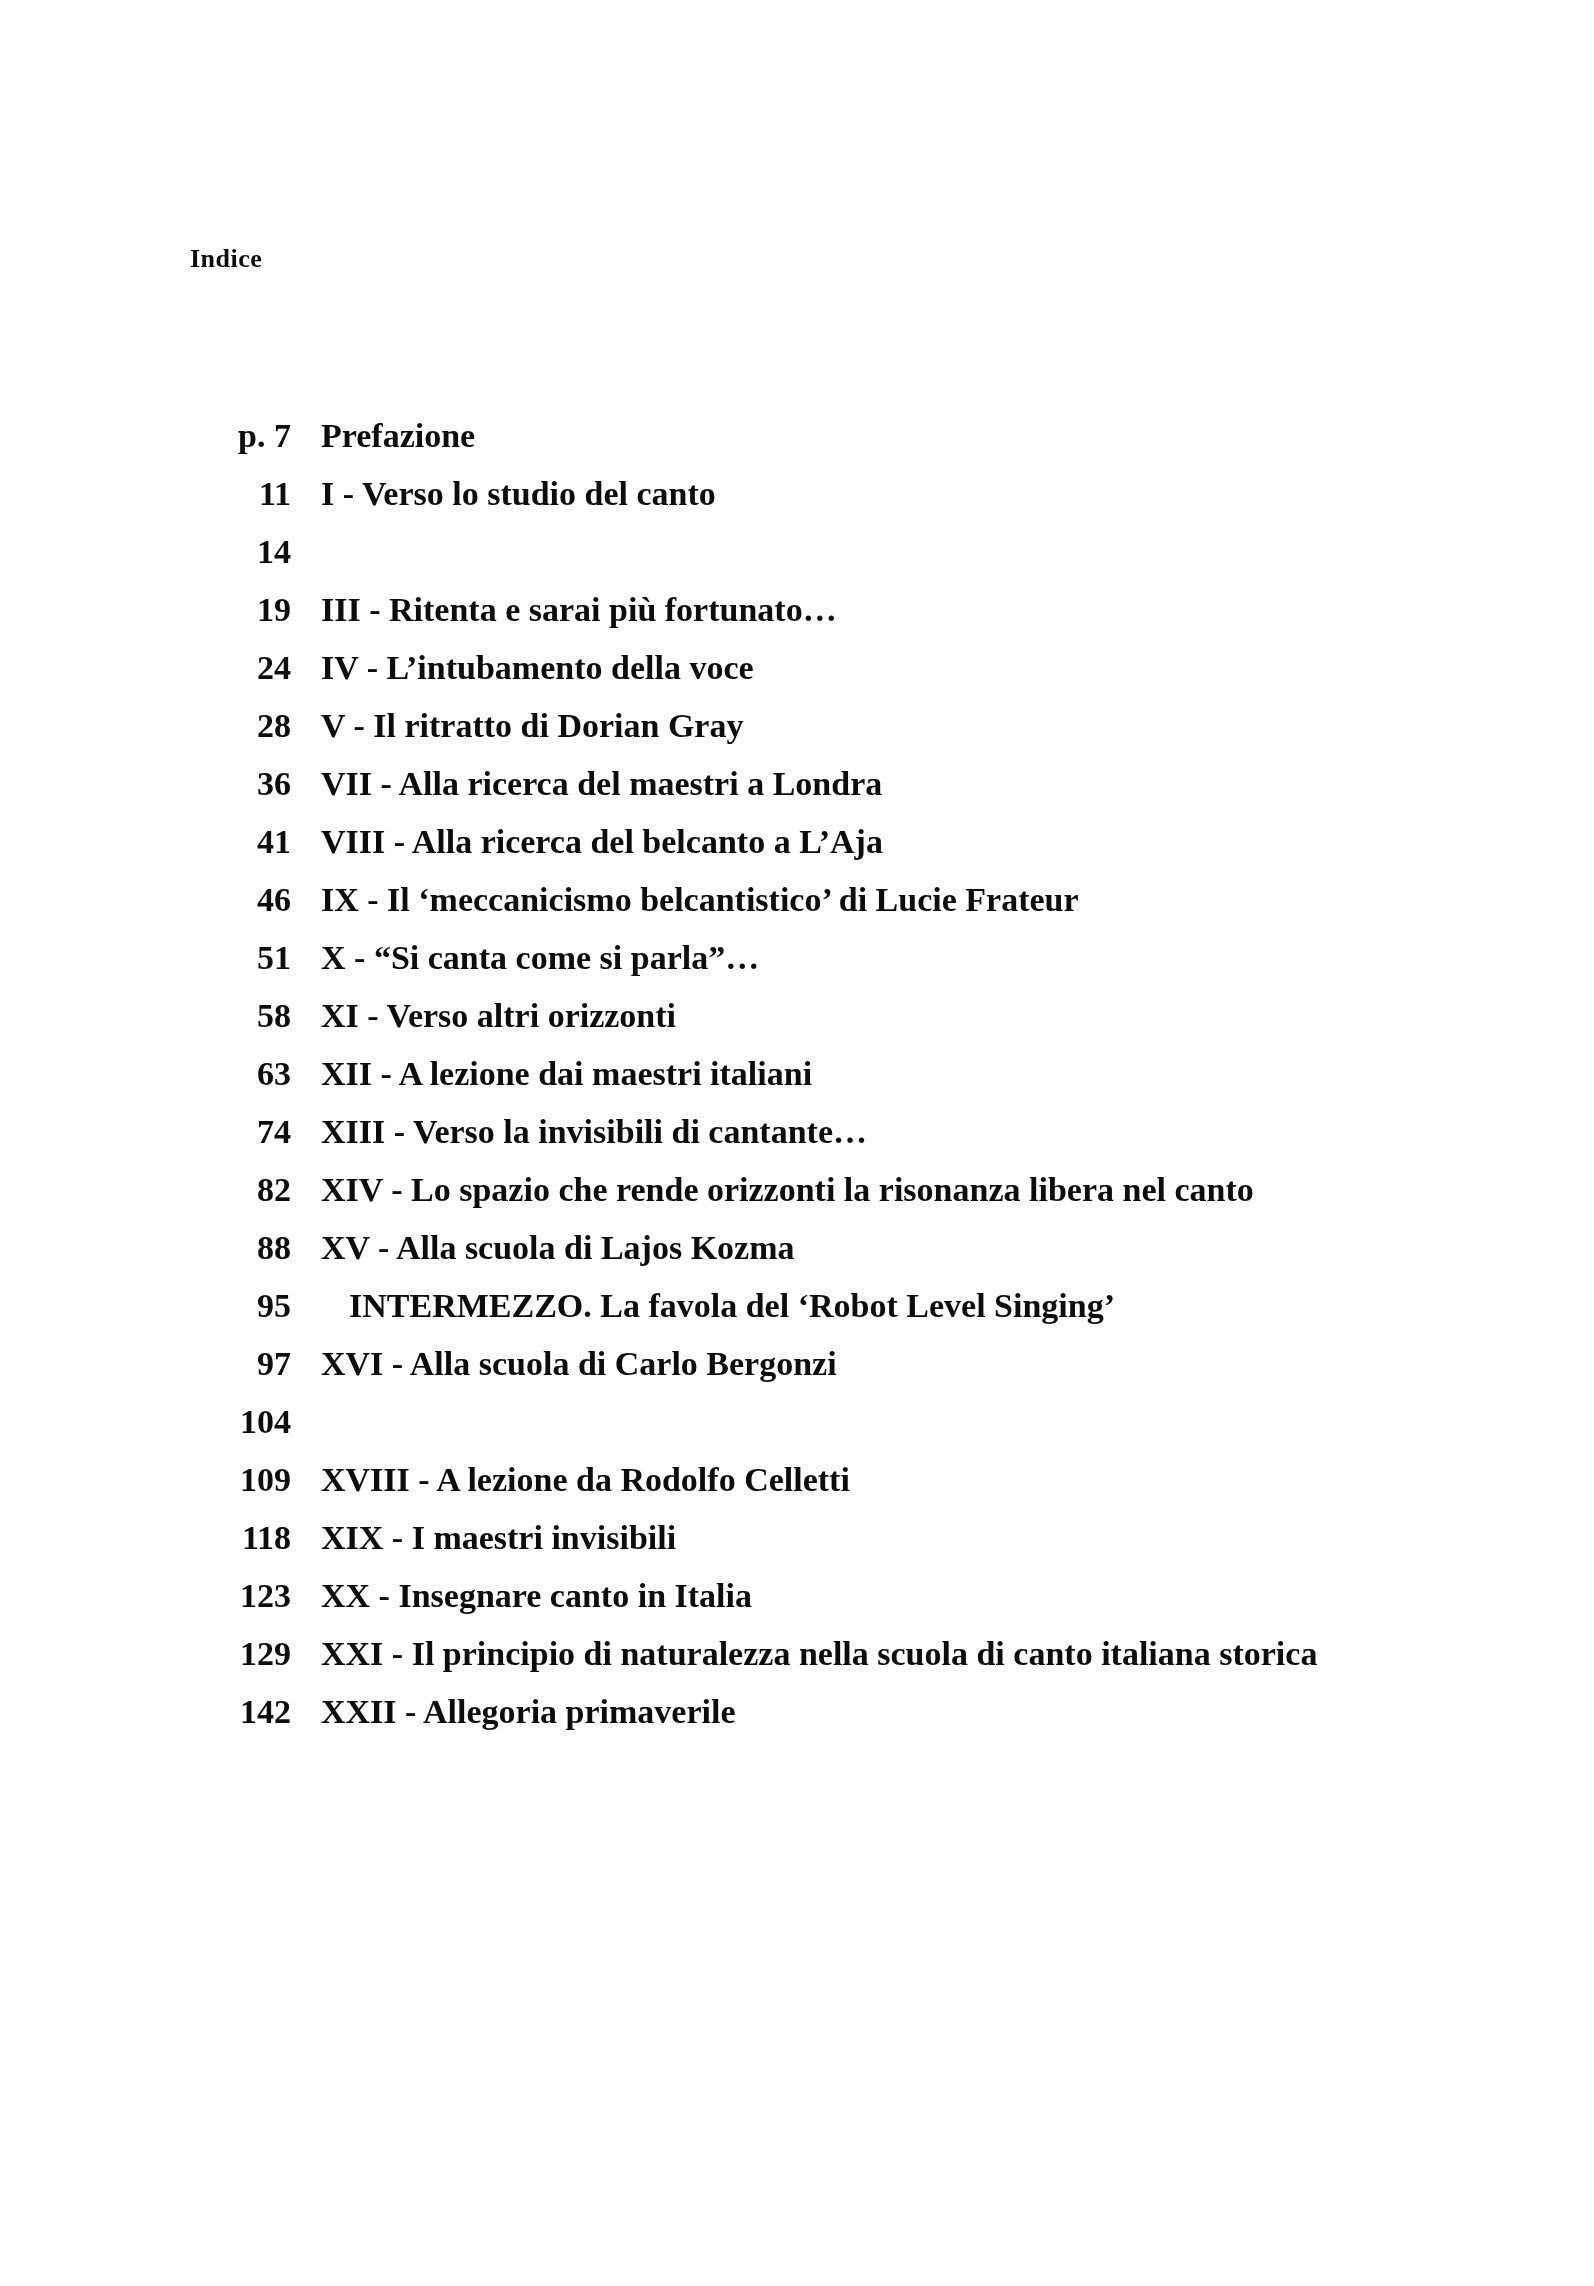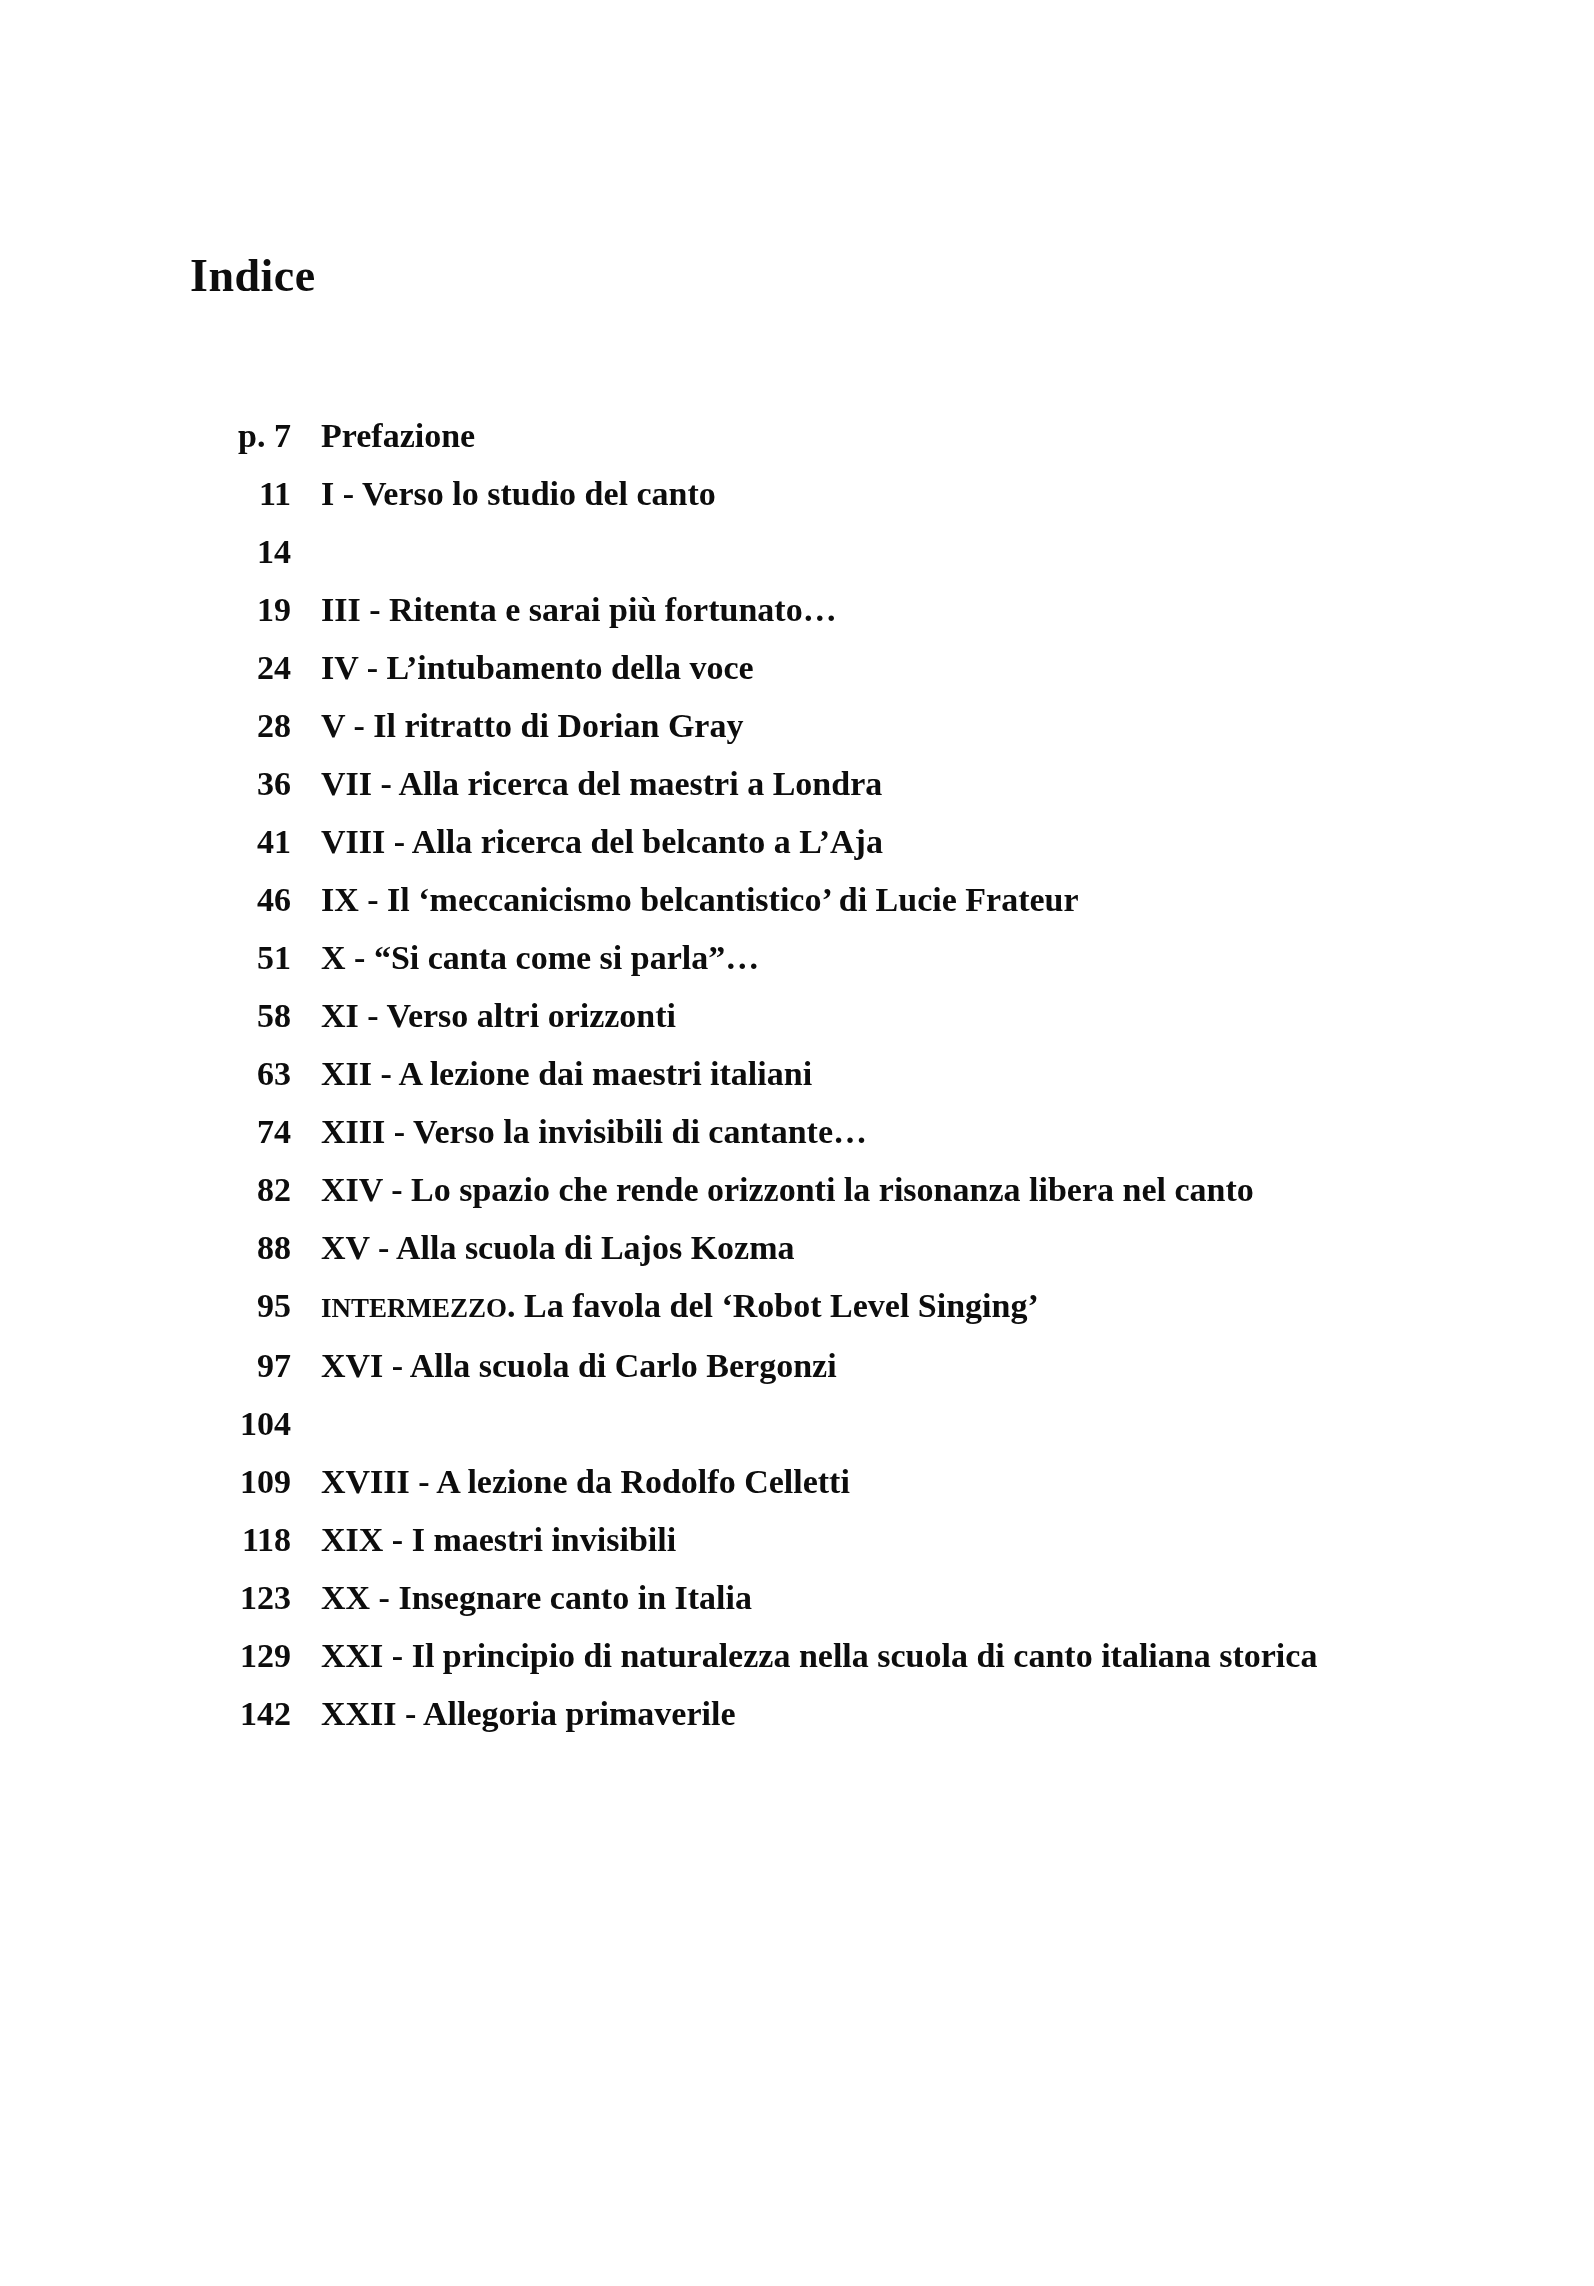--- a/index.html
+++ b/index.html
@@ -16,22 +16,22 @@
     position: relative;
     width: 1595px;
     height: 2286px;
     background: #ffffff;
     overflow: hidden;
     box-sizing: border-box;
   }
   .page-title {
     position: absolute;
     left: 190px;
-    top: 220px;
-    font-size: 46px;
+    top: 228px;
+    font-size: 26px;
     font-weight: bold;
     letter-spacing: 0.5px;
     line-height: 1.1;
   }
   .toc {
     position: absolute;
     left: 190px;
     top: 407px;
     width: 1260px;
   }
@@ -51,21 +51,22 @@
     font-size: 34px;
   }
   .toc-title {
     flex: 1 1 auto;
     padding-left: 30px;
     font-size: 34px;
     max-width: 1089px;
   }
   .smallcaps {
     font-variant: small-caps;
-    font-size: 27px;
+    font-size: 34px;
+    margin-left: 28px;
   }
 </style>
 </head>
 <body>
 
 <div class="page">
 
   <h1 class="page-title">Indice</h1>
 
   <div class="toc" id="toc-list">

